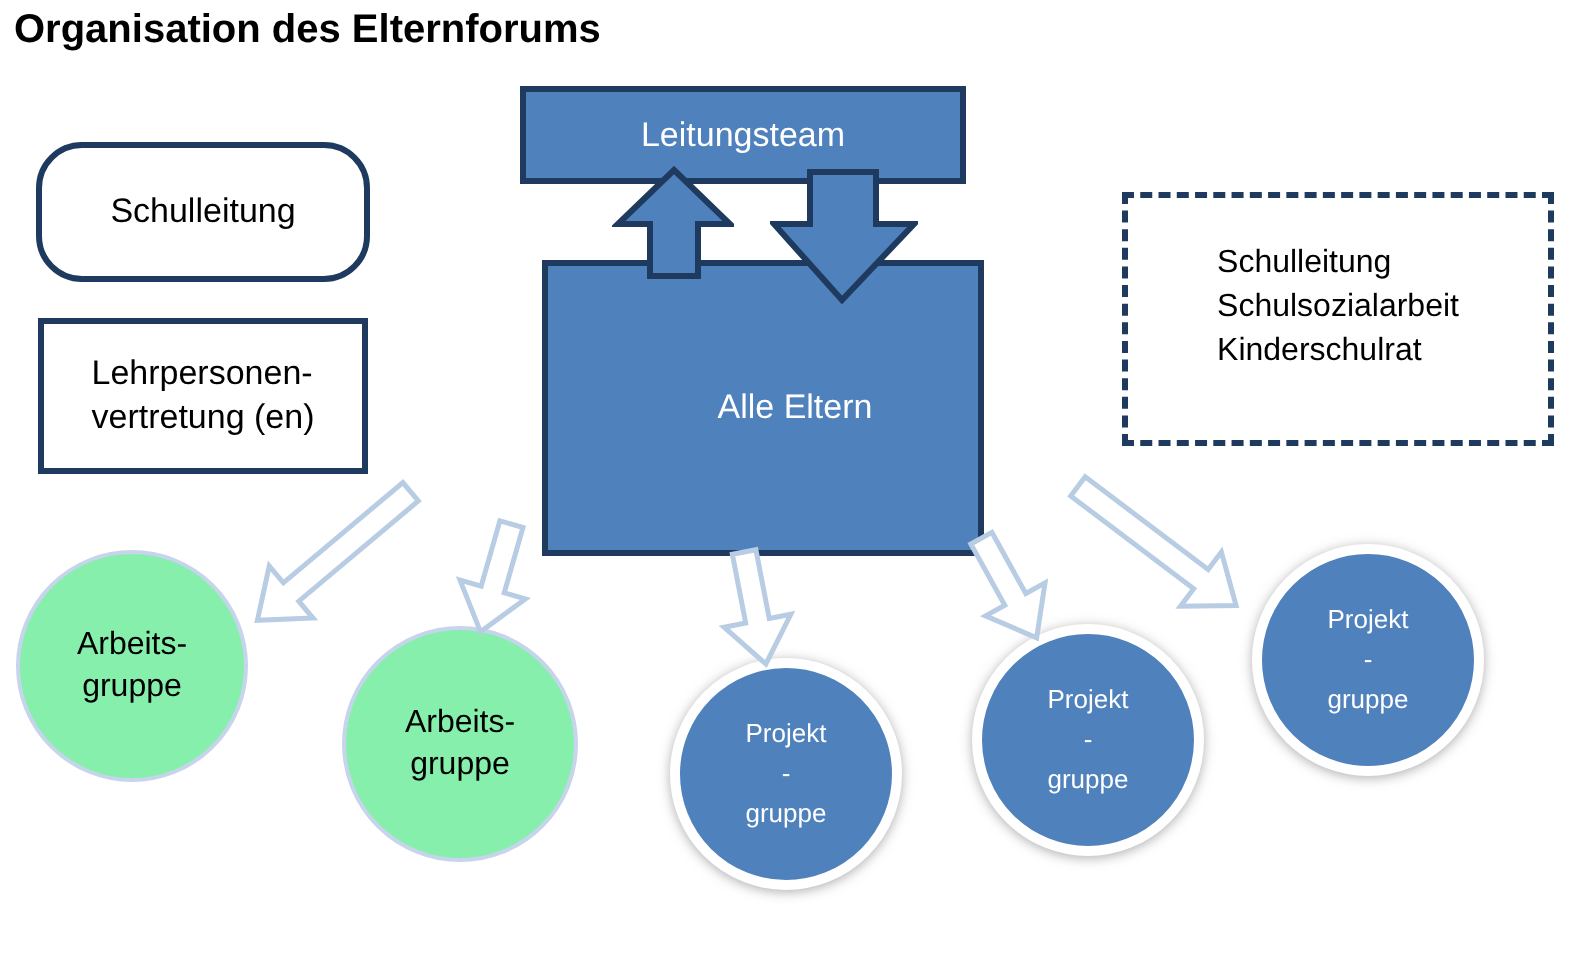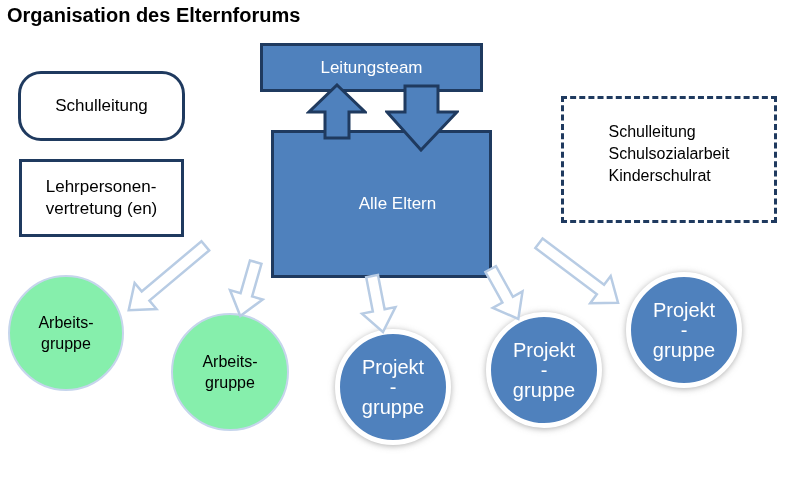--- a/index.html
+++ b/index.html
@@ -78,21 +78,21 @@
     border: 2px solid #c6d5ec;
     color: #000000;
     font-size: 16px;
     line-height: 21px;
   }
   .circle-dark {
     background: #4f81bd;
     border: 5px solid #ffffff;
     box-shadow: 0 1px 6px rgba(110,110,110,0.55);
     color: #ffffff;
-    font-size: 20px;
+    font-size: 13px;
     line-height: 20px;
     justify-content: center;
   }
   #circle-1 { left: 8px;   top: 275px; width: 116px; height: 116px; }
   #circle-2 { left: 171px; top: 313px; width: 118px; height: 118px; }
   #circle-3 { left: 335px; top: 329px; width: 116px; height: 116px; }
   #circle-4 { left: 486px; top: 312px; width: 116px; height: 116px; }
   #circle-5 { left: 626px; top: 272px; width: 116px; height: 116px; }
 
   .block-arrow { position: absolute; z-index: 3; }

